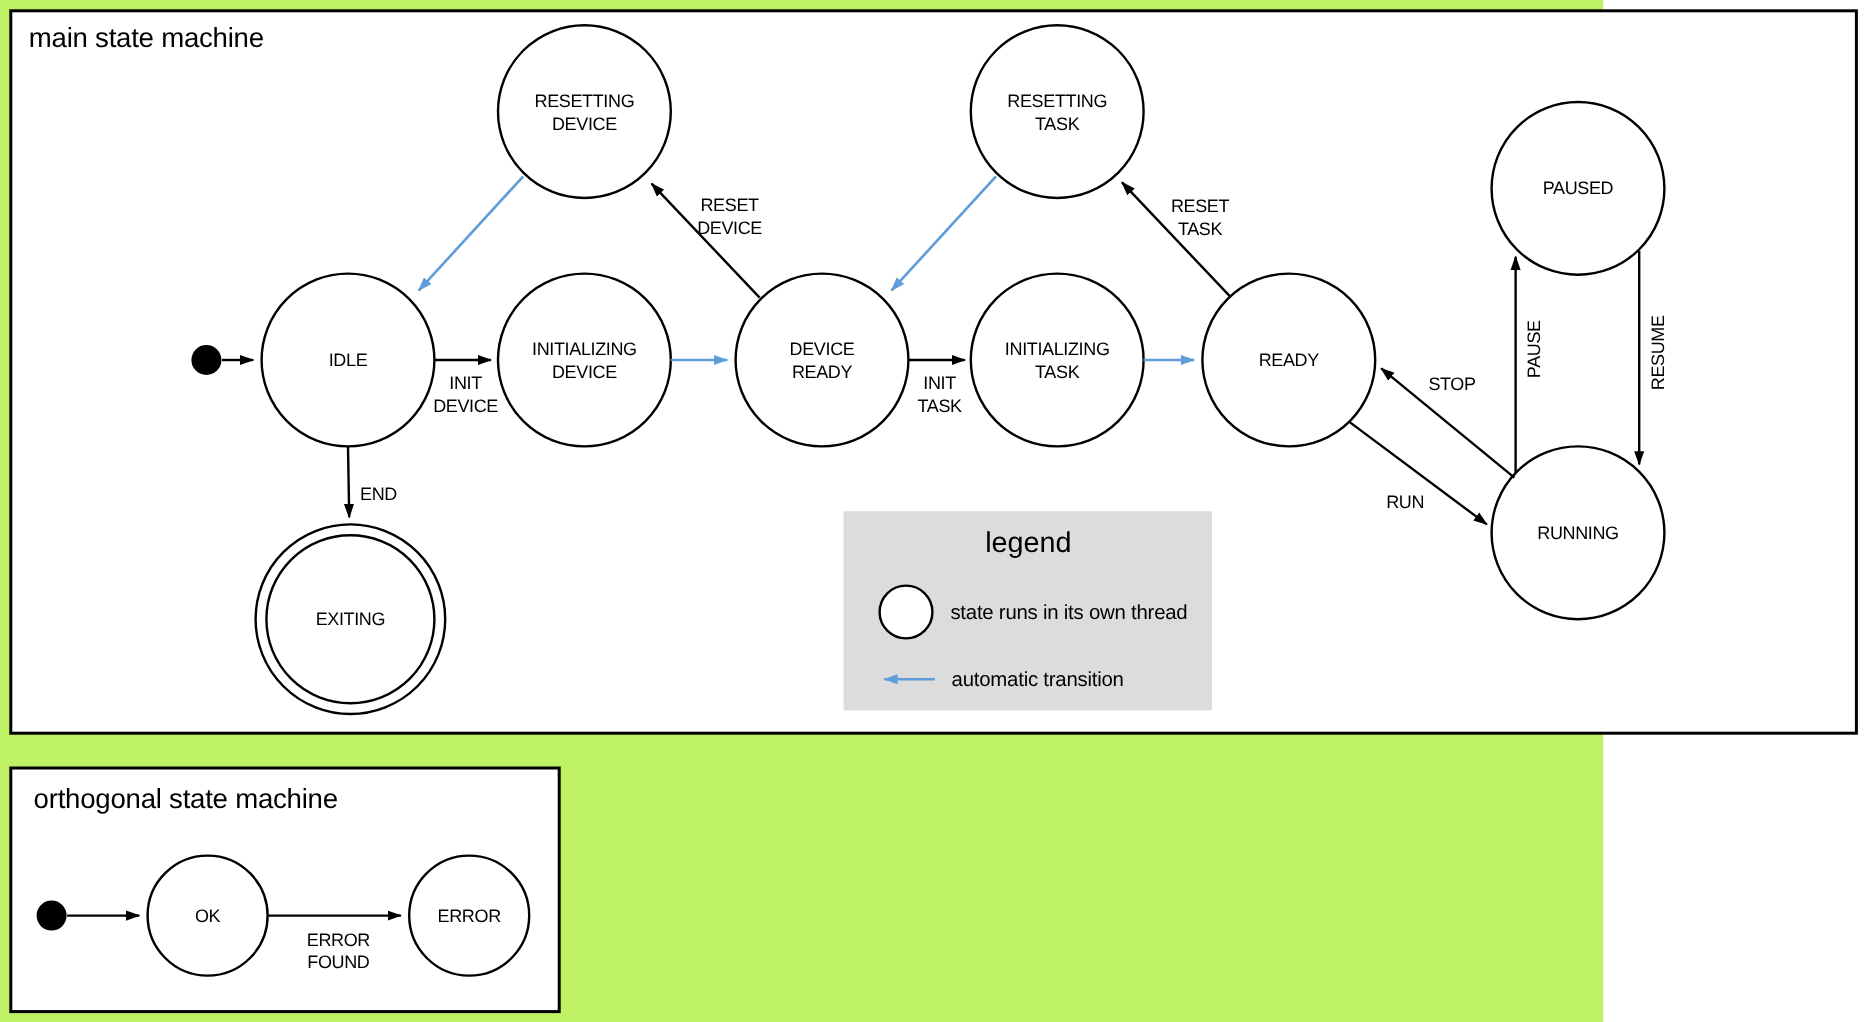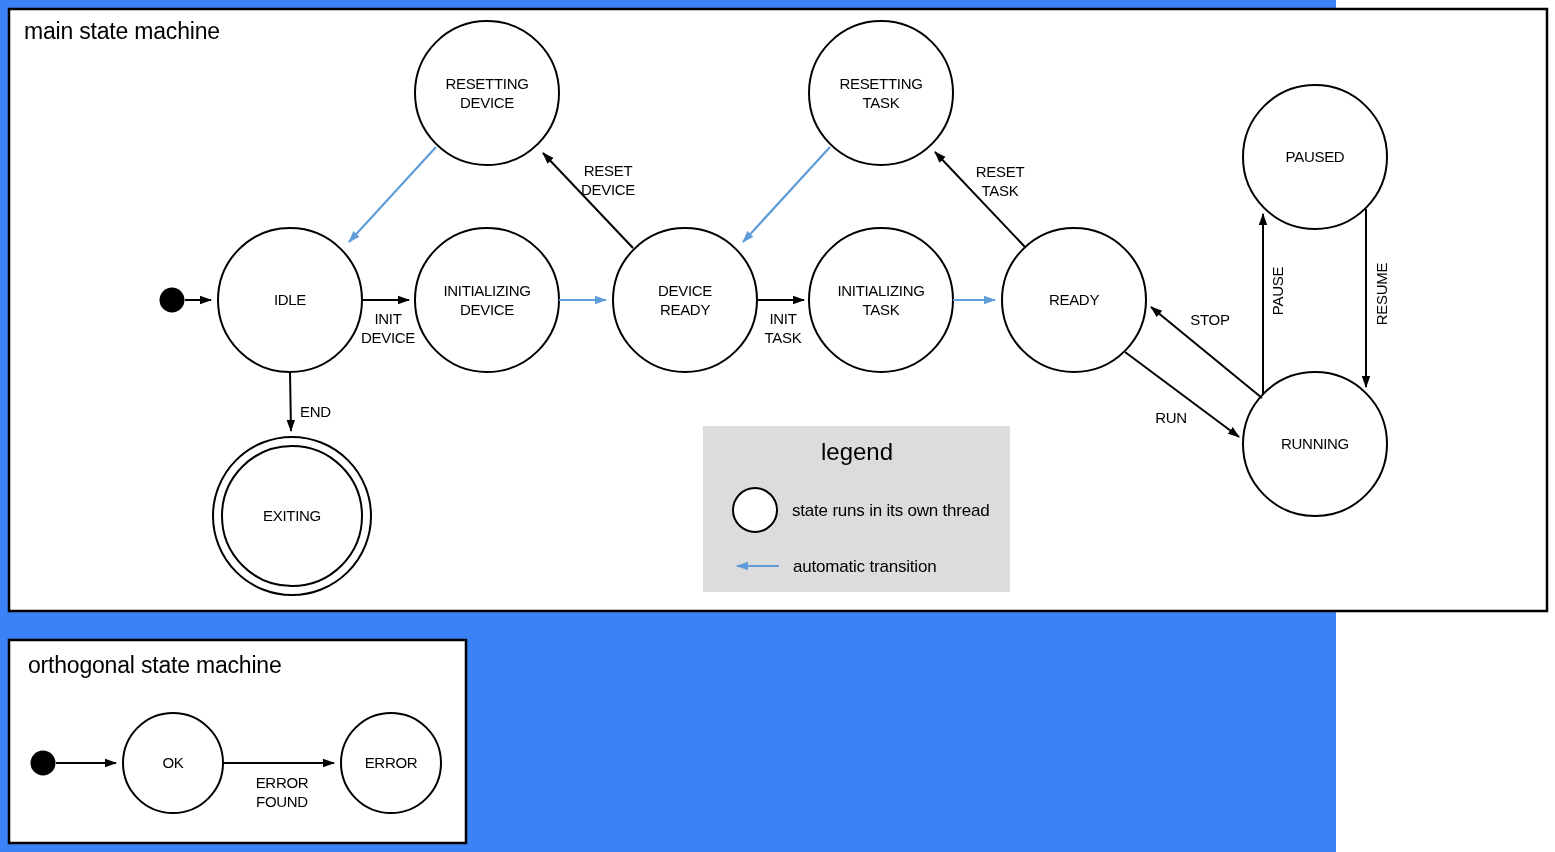--- a/index.html
+++ b/index.html
@@ -1,20 +1,20 @@
 <!DOCTYPE html>
 <html><head>
 <meta charset="utf-8">
 <style>
   html, body { margin: 0; padding: 0; background: #ffffff; }
   .page {
     position: relative;
     width: 1336px;
     height: 852px;
-    background: #3b82f6;
+    background: #bef264;
     font-family: "Liberation Sans", sans-serif;
   }
   svg text {
     font-family: "Liberation Sans", sans-serif;
     fill: #000000;
   }
   .frame-title  { font-size: 23px; letter-spacing: -0.2px; }
   .state-label  { font-size: 15px; letter-spacing: -0.3px; text-anchor: middle; }
   .edge-label   { font-size: 15px; letter-spacing: -0.3px; text-anchor: middle; }
   .edge-label-start { font-size: 15px; letter-spacing: -0.3px; text-anchor: start; }

